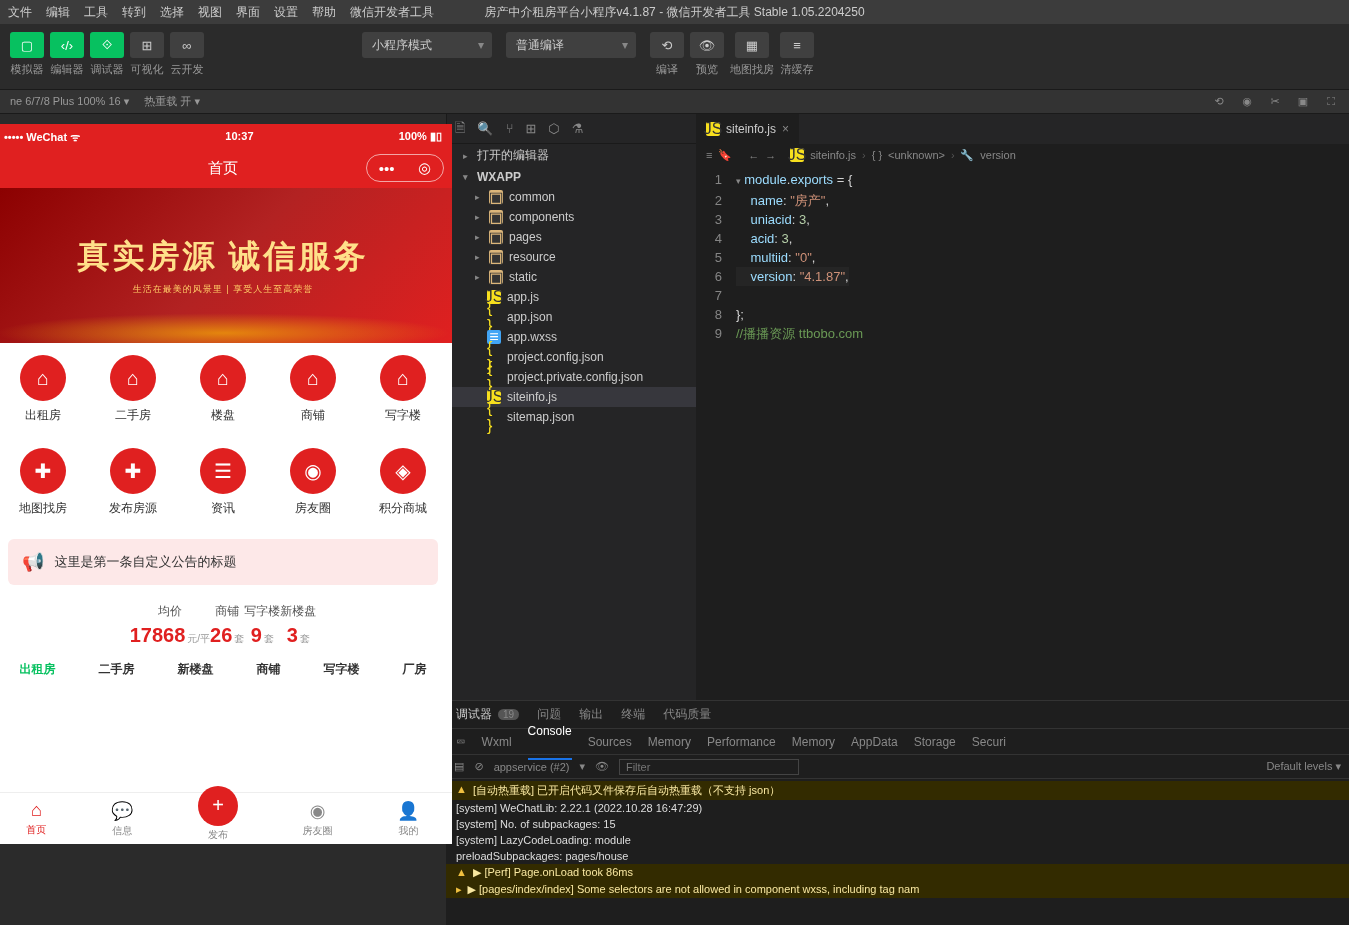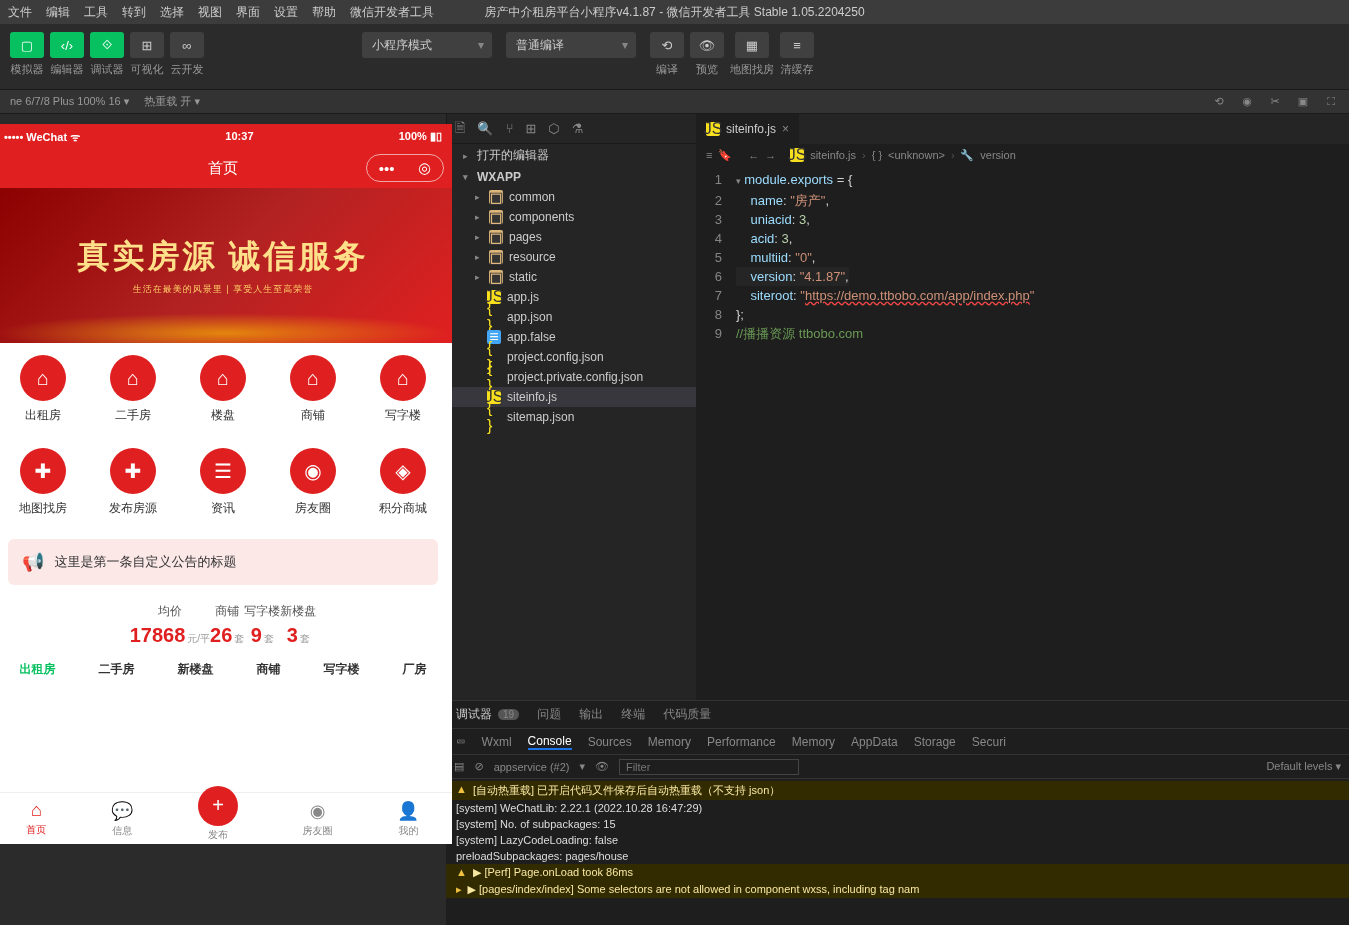--- a/index.html
+++ b/index.html
@@ -92,21 +92,21 @@
 .code-content { white-space: pre; color:#d4d4d4;} .ident{color:#9cdcfe;} .prop{color:#9cdcfe;} .str{color:#ce9178;} .num{color:#b5cea8;} .punc{color:#d4d4d4;} .comm{color:#6a9955;}
 .url{color:#ce9178; text-decoration: underline wavy #f44747;}
 .code-line.hl .code-content{ background: rgba(255,255,255,.03);}
 
 
 .bottom-panel { height: 225px; background: #1e1e1e; border-top: 1px solid #333; display:flex; flex-direction:column;}
 .panel-tabs { height: 28px; display:flex; align-items:center; padding: 0 10px; gap: 18px; font-size: 12px; color:#888; border-bottom:1px solid #333;}
 .panel-tabs .active { color:#ccc;}
 .panel-tabs .badge { background:#555; padding:0 5px; border-radius:8px; font-size:10px; margin-left:-12px;}
 .devtools-tabs { height: 26px; display:flex; align-items:center; padding: 0 10px; gap: 16px; font-size: 12px; color:#888; border-bottom:1px solid #333;}
-.devtools-tabs .active { color:#fff; border-bottom: 2px solid #1a73e8; padding-bottom:0;}
+.devtools-tabs .active { color:#fff; border-bottom: 2px solid #1a73e8; padding-bottom:20px;}
 .console-bar { height: 24px; display:flex; align-items:center; padding: 0 8px; gap: 10px; font-size:11px; color:#888; border-bottom:1px solid #333;}
 .console-bar input { background: transparent; border: 1px solid #444; color:#ccc; padding: 1px 6px; font-size:11px; width:180px;}
 .console-log { flex:1; overflow:hidden; font-family: Consolas, monospace; font-size:11px; padding: 2px 0;}
 .log-line { padding: 2px 10px; display:flex; gap:6px; align-items:flex-start;}
 .log-line.warn { background: #332b00; color:#f8e7a0;}
 .log-line.sys { color:#ddd;}
 .log-line.pre { color:#ddd;}
 .w-icon{ color:#f0c040;}
 </style>
 </head>
@@ -356,21 +356,21 @@
           <div class="tree-item" style="padding-left:40px">
               <span class="ficon js">JS</span>
               <span>app.js</span>
             </div>
           <div class="tree-item" style="padding-left:40px">
               <span class="ficon json">{ }</span>
               <span>app.json</span>
             </div>
           <div class="tree-item" style="padding-left:40px">
               <span class="ficon wxss">≡</span>
-              <span>app.false</span>
+              <span>app.wxss</span>
             </div>
           <div class="tree-item" style="padding-left:40px">
               <span class="ficon json">{ }</span>
               <span>project.config.json</span>
             </div>
           <div class="tree-item" style="padding-left:40px">
               <span class="ficon json">{ }</span>
               <span>project.private.config.json</span>
             </div>
           <div class="tree-item active" style="padding-left:40px">
@@ -426,21 +426,20 @@
           <div class="code-line">
               <span class="lineno">5</span>
               <span class="code-content">    <span class="prop">multiid</span><span class="punc">:</span> <span class="str">"<span>0</span>"</span><span class="punc">,</span></span>
             </div>
           <div class="code-line hl">
               <span class="lineno">6</span>
               <span class="code-content">    <span class="prop">version</span><span class="punc">:</span> <span class="str">"<span>4.1.87</span>"</span><span class="punc">,</span></span>
             </div>
           <div class="code-line">
               <span class="lineno">7</span>
-              <span class="code-content">    <span class="prop">siteroot</span><span class="punc">:</span> <span class="str">"<span class="url">https://demo.ttbobo.com/app/index.php</span>"</span></span>
             </div>
           <div class="code-line">
               <span class="lineno">8</span>
               <span class="code-content"><span class="punc">};</span></span>
             </div>
           <div class="code-line">
               <span class="lineno">9</span>
               <span class="code-content"><span class="comm">//播播资源 ttbobo.com</span></span>
             </div>
         </div>
@@ -482,21 +481,21 @@
             <span class="w-icon">▲</span>
             <span>[自动热重载] 已开启代码又件保存后自动热重载（不支持 json）</span>
           </div>
         <div class="log-line sys">
             <span>[system] WeChatLib: 2.22.1 (2022.10.28 16:47:29)</span>
           </div>
         <div class="log-line sys">
             <span>[system] No. of subpackages: 15</span>
           </div>
         <div class="log-line sys">
-            <span>[system] LazyCodeLoading: false</span>
+            <span>[system] LazyCodeLoading: module</span>
           </div>
         <div class="log-line pre">
             <span>preloadSubpackages: pages/house</span>
           </div>
         <div class="log-line warn">
             <span class="w-icon">▲</span>
             <span>▶ [Perf] Page.onLoad took 86ms</span>
           </div>
         <div class="log-line warn">
             <span class="w-icon">▸</span>

